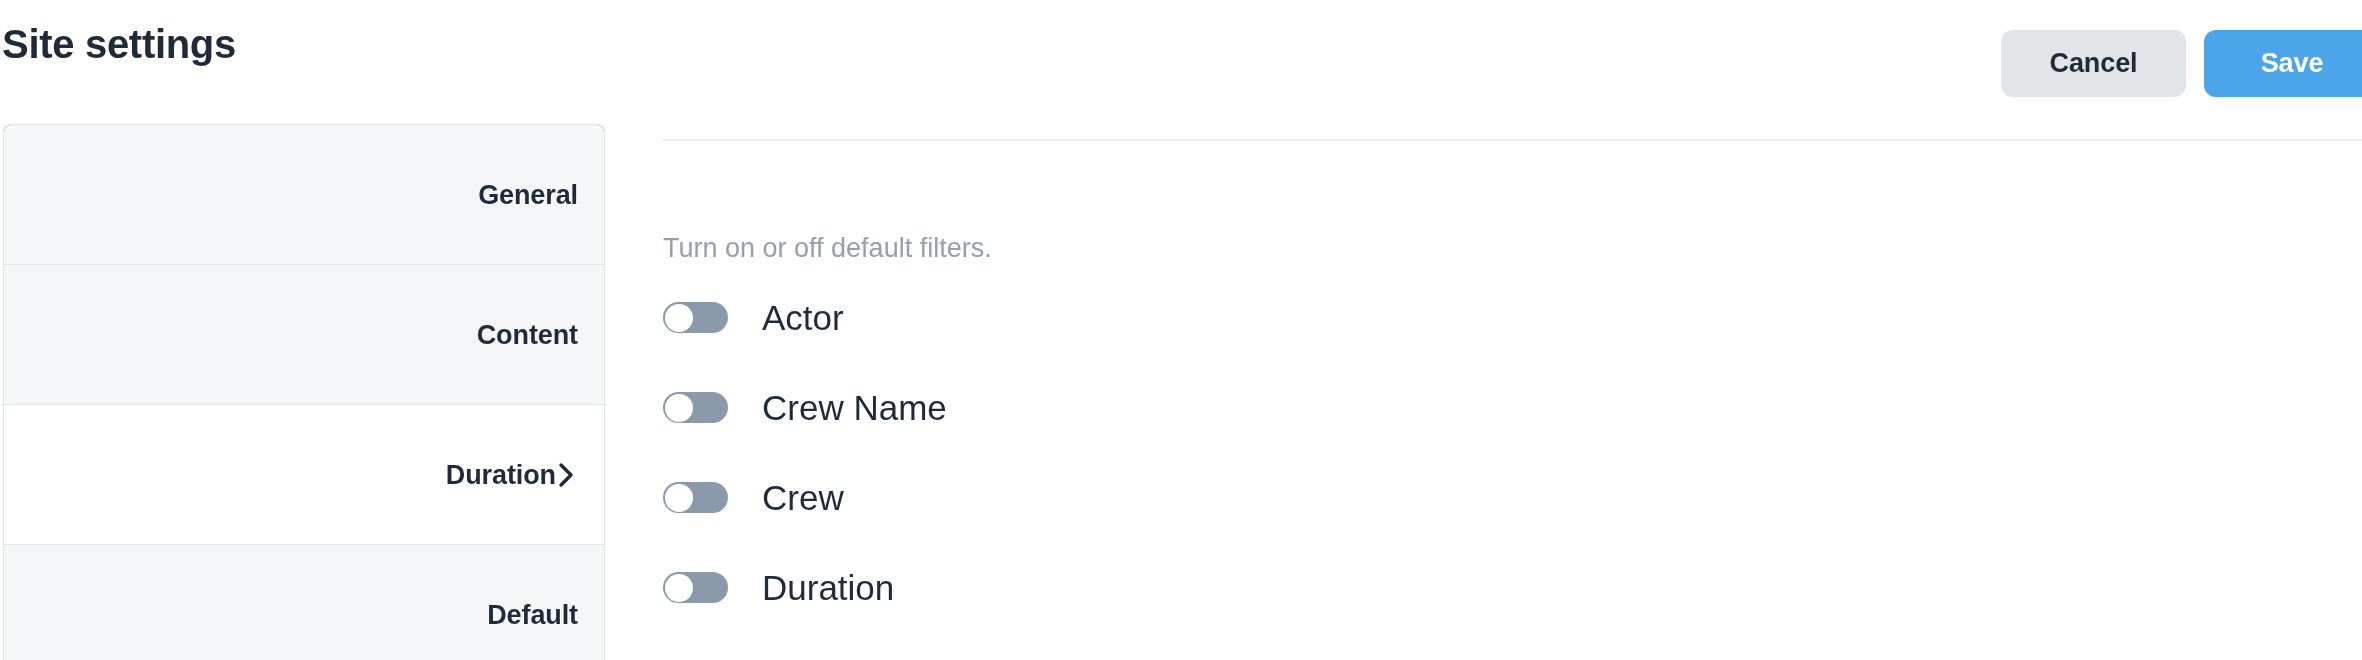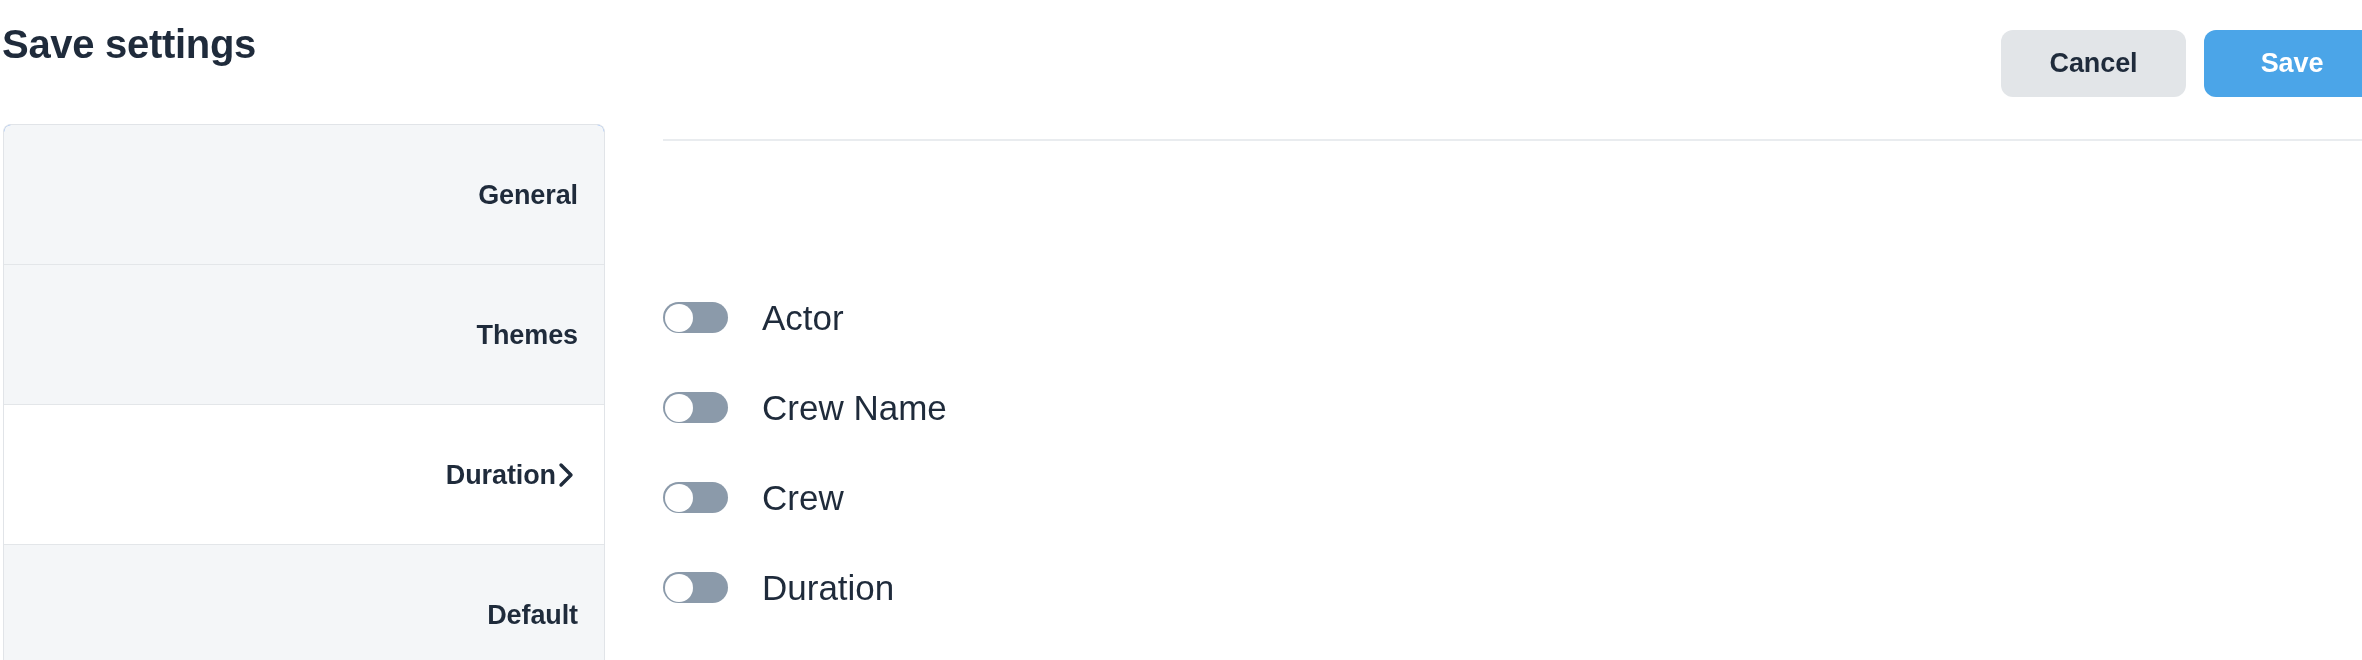--- a/index.html
+++ b/index.html
@@ -180,33 +180,33 @@
     font-weight: normal;
     color: #1f2b3b;
     line-height: 32px;
     white-space: nowrap;
   }
 </style>
 </head>
 <body>
 
 <div id="header">
-  <div id="page-title">Save settings</div>
+  <div id="page-title">Site settings</div>
   <button class="hdr-btn" id="cancel-button">Cancel</button>
   <button class="hdr-btn" id="save-button">Save</button>
 </div>
 
 <div id="sidebar">
 
   <div class="side-item">
     <span class="side-label">General</span>
   </div>
 
   <div class="side-item">
-    <span class="side-label">Themes</span>
+    <span class="side-label">Content</span>
   </div>
 
   <div class="side-item active">
     <span class="side-label">Duration</span>
     <span class="chev">
       <svg width="22" height="30" viewBox="0 0 22 30" fill="none" xmlns="http://www.w3.org/2000/svg">
         <path d="M5 5 L15 15 L5 25" stroke="#1f2b3b" stroke-width="3.4" stroke-linecap="round" stroke-linejoin="round"></path>
       </svg>
     </span>
   </div>
@@ -214,20 +214,21 @@
   <div class="side-item">
     <span class="side-label">Default</span>
   </div>
 
 </div>
 
 <div id="main">
 
   <div id="content-divider"></div>
 
+  <div id="section-subtitle">Turn on or off default filters.</div>
 
   <div id="toggle-list">
 
     <div class="toggle-row">
       <span class="switch">
         <span class="knob"></span>
       </span>
       <span class="toggle-label">Actor</span>
     </div>
     <div class="toggle-spacer"></div>

